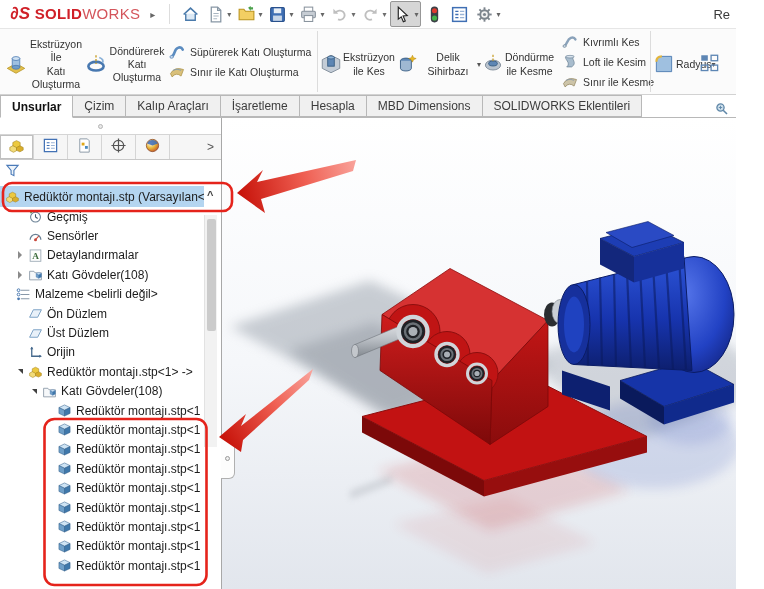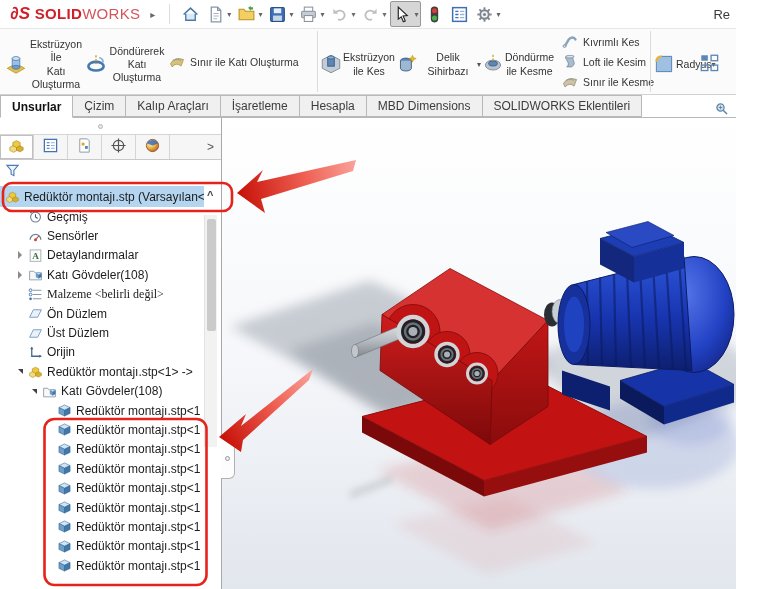--- a/index.html
+++ b/index.html
@@ -224,20 +224,27 @@
       <div class="rbig" style="width: 82px;">
         <span class="ric"><svg viewBox="0 0 22 22">
             <ellipse cx="11" cy="13" rx="7" ry="4" fill="none" stroke="#4878b0" stroke-width="2.4"></ellipse>
             <path d="M11 3v8" stroke="#c59a1e" stroke-width="1.2" stroke-dasharray="2 1.4"></path>
             <path d="M14 5c3 1 4 3 3 5" fill="none" stroke="#88b0d8" stroke-width="1.6"></path>
           </svg></span>
         <span class="rlabel">Döndürerek
 Katı Oluşturma</span>
       </div>
       <div class="rstack" style="width: 150px;">
+        <div class="rrow">
+          <span class="ric"><svg viewBox="0 0 22 22">
+              <path d="M4 17C9 15 7 8 12 6c3-1.4 5 0 6 2" fill="none" stroke="#5b8cc0" stroke-width="3.2" stroke-linecap="round"></path>
+              <ellipse cx="4.5" cy="17" rx="2.2" ry="1.6" fill="#cfe1f2" stroke="#4878b0" stroke-width="0.8"></ellipse>
+            </svg></span>
+          <span class="rlabel">Süpürerek Katı Oluşturma</span>
+        </div>
         <div class="rrow">
           <span class="ric"><svg viewBox="0 0 22 22">
               <path d="M3 13Q8 4 19 8L16 16Q10 11 5 17Z" fill="#d9c07a" stroke="#a5883a" stroke-width="0.8"></path>
               <path d="M6 9Q11 6 16 9" fill="none" stroke="#7898b8" stroke-width="1"></path>
             </svg></span>
           <span class="rlabel">Sınır ile Katı Oluşturma</span>
         </div>
       </div>
       <div class="rsep"></div>
       <div class="rbig" style="width: 76px;">
@@ -432,21 +439,21 @@
             <span class="ticon14">
               <svg viewBox="0 0 14 14">
                 <path d="M1.5 4h4l1 1.4h6V12h-11z" fill="#f6f8fa" stroke="#8a98a6" stroke-width="0.8"></path>
                 <path d="M7.6 6.3 10 5.2l2.4 1.1L10 7.5z" fill="#cfe4f4" stroke="#4878b0" stroke-width="0.4"></path>
                 <path d="M7.6 6.3 10 7.5v3L7.6 9.4z" fill="#6f9fc8" stroke="#4878b0" stroke-width="0.4"></path>
                 <path d="M12.4 6.3 10 7.5v3l2.4-1.1z" fill="#3f78ab" stroke="#4878b0" stroke-width="0.4"></path>
               </svg>
             </span>
             <span>Katı Gövdeler(108)</span>
           </div>
-          <div class="trow" style="padding-left: 28px; font-family: Liberation Serif, serif;">
+          <div class="trow" style="padding-left: 16px;">
             <span class="ticon14">
               <svg viewBox="0 0 14 14">
                 <path d="M4.5 3h8M4.5 7h8M4.5 11h8" stroke="#8898a8" stroke-width="1"></path>
                 <circle cx="2.4" cy="3" r="1.3" fill="none" stroke="#4878b0" stroke-width="0.9"></circle>
                 <circle cx="2.4" cy="7" r="1.3" fill="none" stroke="#4878b0" stroke-width="0.9"></circle>
                 <circle cx="2.4" cy="11" r="1.3" fill="#4878b0"></circle>
               </svg>
             </span>
             <span>Malzeme &lt;belirli değil&gt;</span>
           </div>

